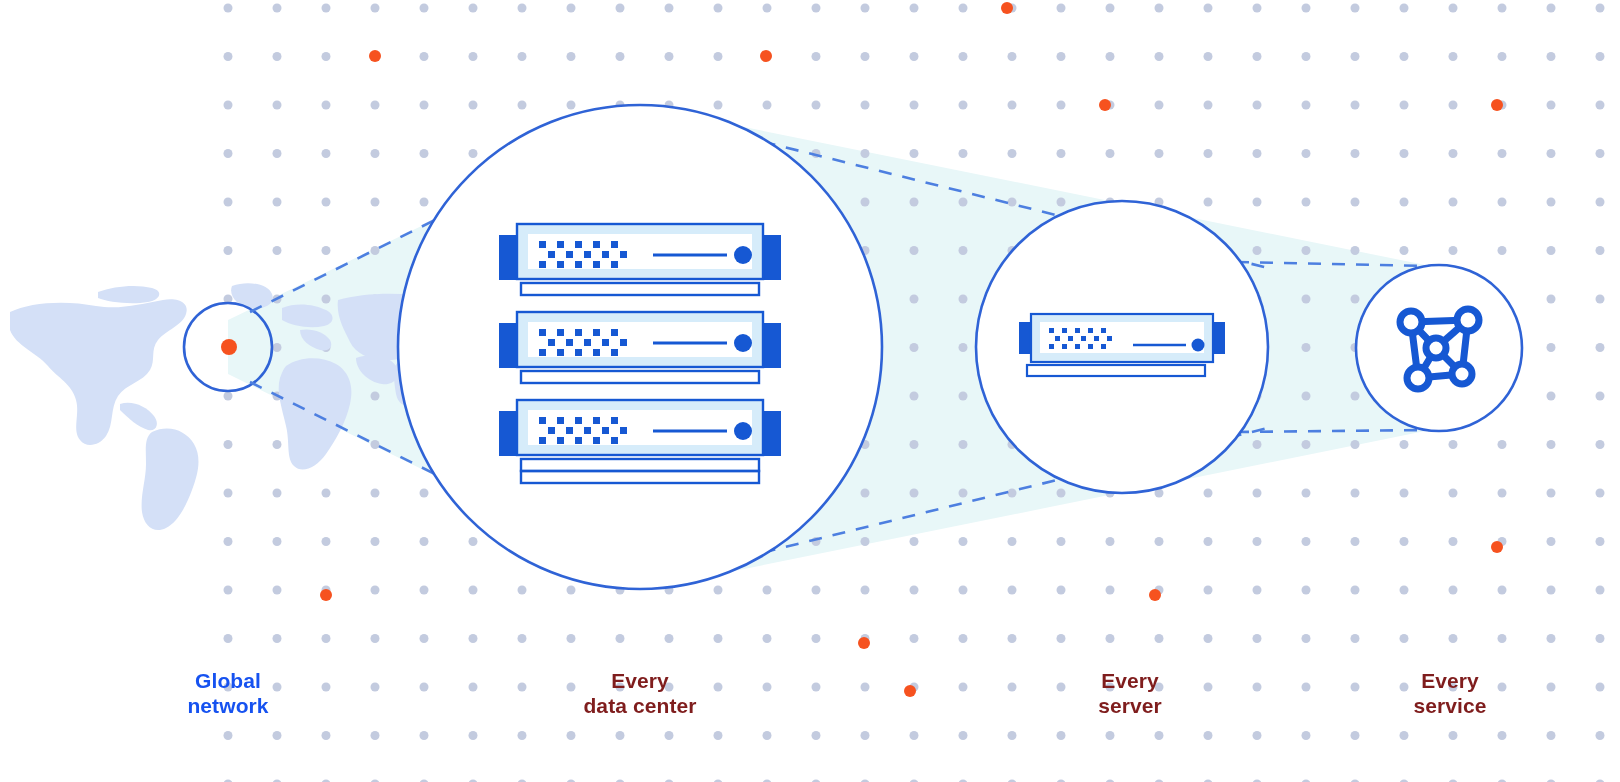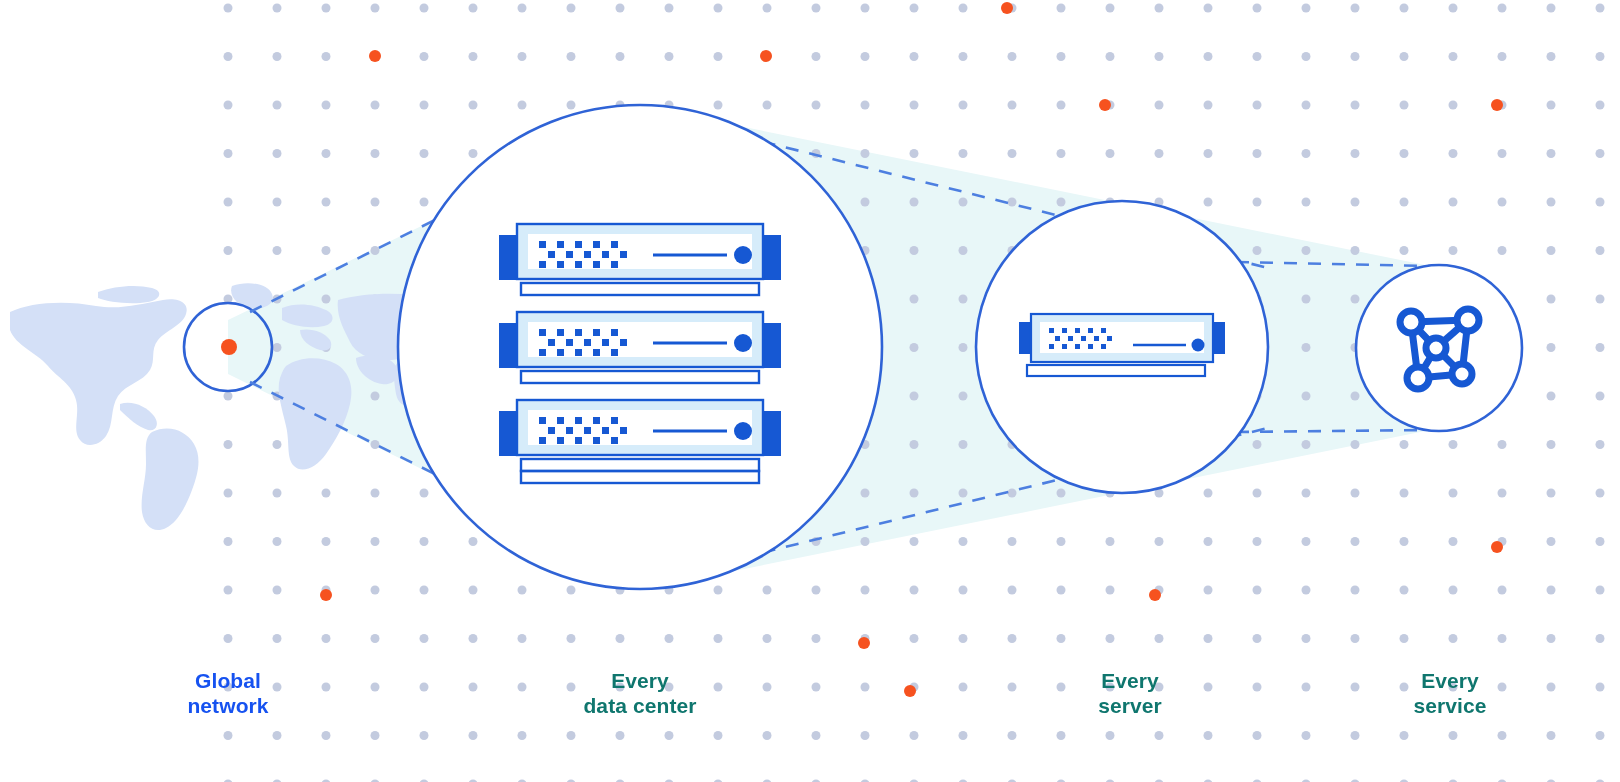--- a/index.html
+++ b/index.html
@@ -25,21 +25,21 @@
     pointer-events:none;
   }
   .caption{
     position:absolute;
     text-align:center;
     font-size:21px;
     line-height:25px;
     font-weight:700;
     letter-spacing:0.1px;
     white-space:pre-line;
-    color:#0f766e;
+    color:#7f1d1d;
   }
   .caption.accent{color:#1652f0;}
   .cap-global{left:128px;top:668px;width:200px;}
   .cap-dc{left:540px;top:668px;width:200px;}
   .cap-server{left:1030px;top:668px;width:200px;}
   .cap-service{left:1350px;top:668px;width:200px;}
 </style>
 </head>
 <body>
 

